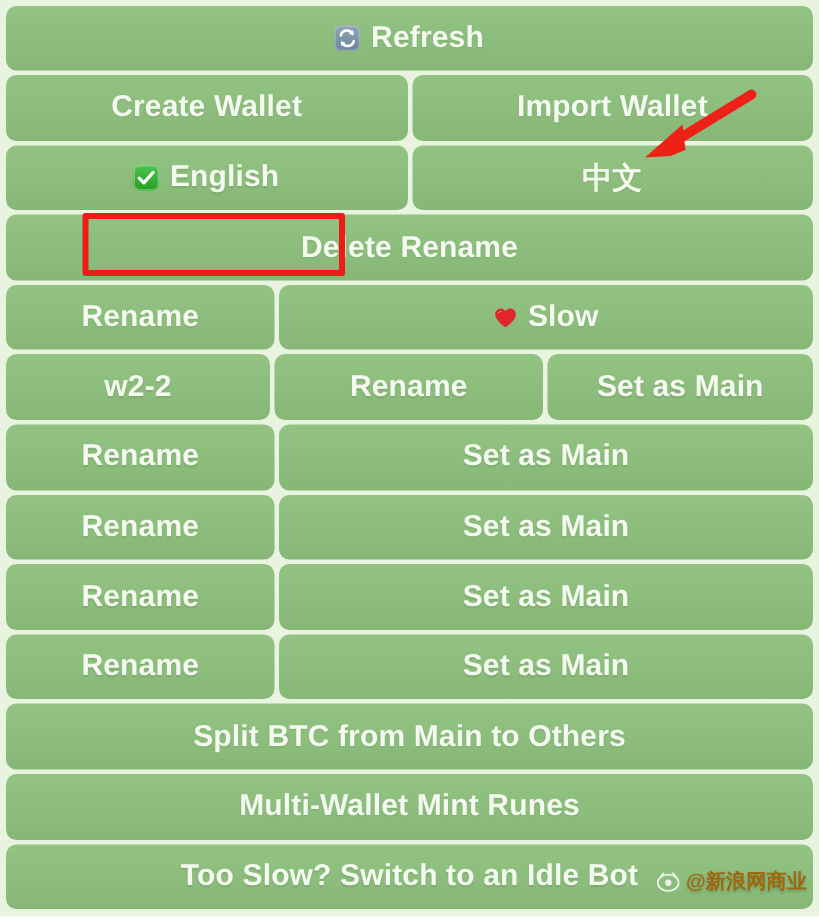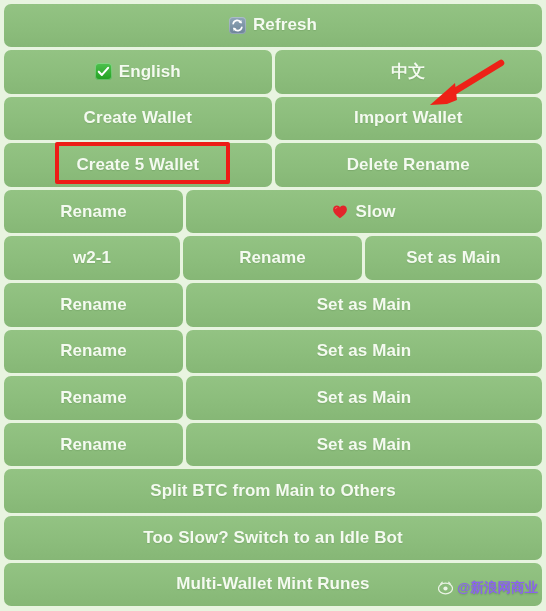--- a/index.html
+++ b/index.html
@@ -40,21 +40,21 @@
     gap: 3px;
   }
   .key {
     flex: 1 1 0;
     display: flex;
     align-items: center;
     justify-content: center;
     border-radius: 7px;
     background: linear-gradient(180deg, #93c383 0%, #8cbd7c 55%, #86b776 100%);
     color: #f4faf0;
-    font-size: 17px;
+    font-size: 20px;
     font-weight: 600;
     letter-spacing: 0.1px;
     text-shadow: 0 1px 1px rgba(60,100,50,0.18);
     box-sizing: border-box;
     user-select: none;
     white-space: nowrap;
     overflow: hidden;
   }
   .key .label {
     display: inline-block;
@@ -110,21 +110,21 @@
   }
 
   
   .watermark {
     position: absolute;
     right: 8px;
     bottom: 14px;
     display: flex;
     align-items: center;
     gap: 4px;
-    color: #8b5cf6;
+    color: #a16207;
     font-size: 13.5px;
     font-weight: 600;
     opacity: 0.93;
     text-shadow: 0 1px 2px rgba(50,80,45,0.35);
     user-select: none;
   }
   .wm-logo {
     width: 15px; height: 15px;
     display: inline-flex;
     align-items: center;
@@ -149,47 +149,44 @@
               <path d="M4.6 13.9 L4.4 10.8 L7.4 11.4 Z" fill="#ffffff"></path>
             </svg>
           </span>
         </span>
         <span class="label">Refresh</span>
       </div>
     </div>
 
     <div class="kb-row">
       <div class="key">
+        <span class="label">Create Wallet</span>
+      </div>
+      <div class="key">
+        <span class="label">Import Wallet</span>
+      </div>
+    </div>
+
+    <div class="kb-row">
+      <div class="key">
         <span class="key-ico">
           <span class="ico-check">
             <svg width="17" height="17" viewBox="0 0 17 17" style="position:absolute;left:0;top:0">
               <path d="M3.8 8.7 L6.9 11.9 L13.1 4.9" fill="none" stroke="#ffffff" stroke-width="2.1" stroke-linecap="round" stroke-linejoin="round"></path>
             </svg>
           </span>
         </span>
         <span class="label">English</span>
       </div>
       <div class="key">
         <span class="label">中文</span>
       </div>
     </div>
 
     <div class="kb-row">
-      <div class="key">
-        <span class="label">Create Wallet</span>
-      </div>
-      <div class="key">
-        <span class="label">Import Wallet</span>
-      </div>
-    </div>
-
-    <div class="kb-row">
-      <div class="key">
-        <span class="label">Create 5 Wallet</span>
-      </div>
       <div class="key">
         <span class="label">Delete Rename</span>
       </div>
     </div>
 
     <div class="kb-row">
       <div class="key" style="flex:0 0 179px">
         <span class="label">Rename</span>
       </div>
       <div class="key" style="flex:1 1 0">
@@ -200,21 +197,21 @@
               <path d="M4.6 3.3 C3.6 3.6 3.0 4.4 3.1 5.2 C3.9 4.2 4.8 3.9 5.3 3.9 C5.6 3.6 5.2 3.1 4.6 3.3 Z" fill="#f08b8e" opacity="0.85"></path>
             </svg>
           </span>
         </span>
         <span class="label">Slow</span>
       </div>
     </div>
 
     <div class="kb-row">
       <div class="key" style="flex:0 0 176px">
-        <span class="label">w2-1</span>
+        <span class="label">w2-2</span>
       </div>
       <div class="key" style="flex:0 0 179px">
         <span class="label">Rename</span>
       </div>
       <div class="key" style="flex:1 1 0">
         <span class="label">Set as Main</span>
       </div>
     </div>
 
     <div class="kb-row">
@@ -254,27 +251,27 @@
     </div>
 
     <div class="kb-row row-full">
       <div class="key">
         <span class="label">Split BTC from Main to Others</span>
       </div>
     </div>
 
     <div class="kb-row row-full">
       <div class="key">
+        <span class="label">Multi-Wallet Mint Runes</span>
+      </div>
+    </div>
+
+    <div class="kb-row row-full">
+      <div class="key">
         <span class="label">Too Slow? Switch to an Idle Bot</span>
-      </div>
-    </div>
-
-    <div class="kb-row row-full">
-      <div class="key">
-        <span class="label">Multi-Wallet Mint Runes</span>
       </div>
     </div>
 
   </div>
 
   <div class="anno">
     <div class="hl-box"></div>
     <svg width="546" height="611" style="position:absolute;left:0;top:0">
       <g>
         <path d="M501 63 L447 96" stroke="#ee2117" stroke-width="6.5" stroke-linecap="round" fill="none"></path>

